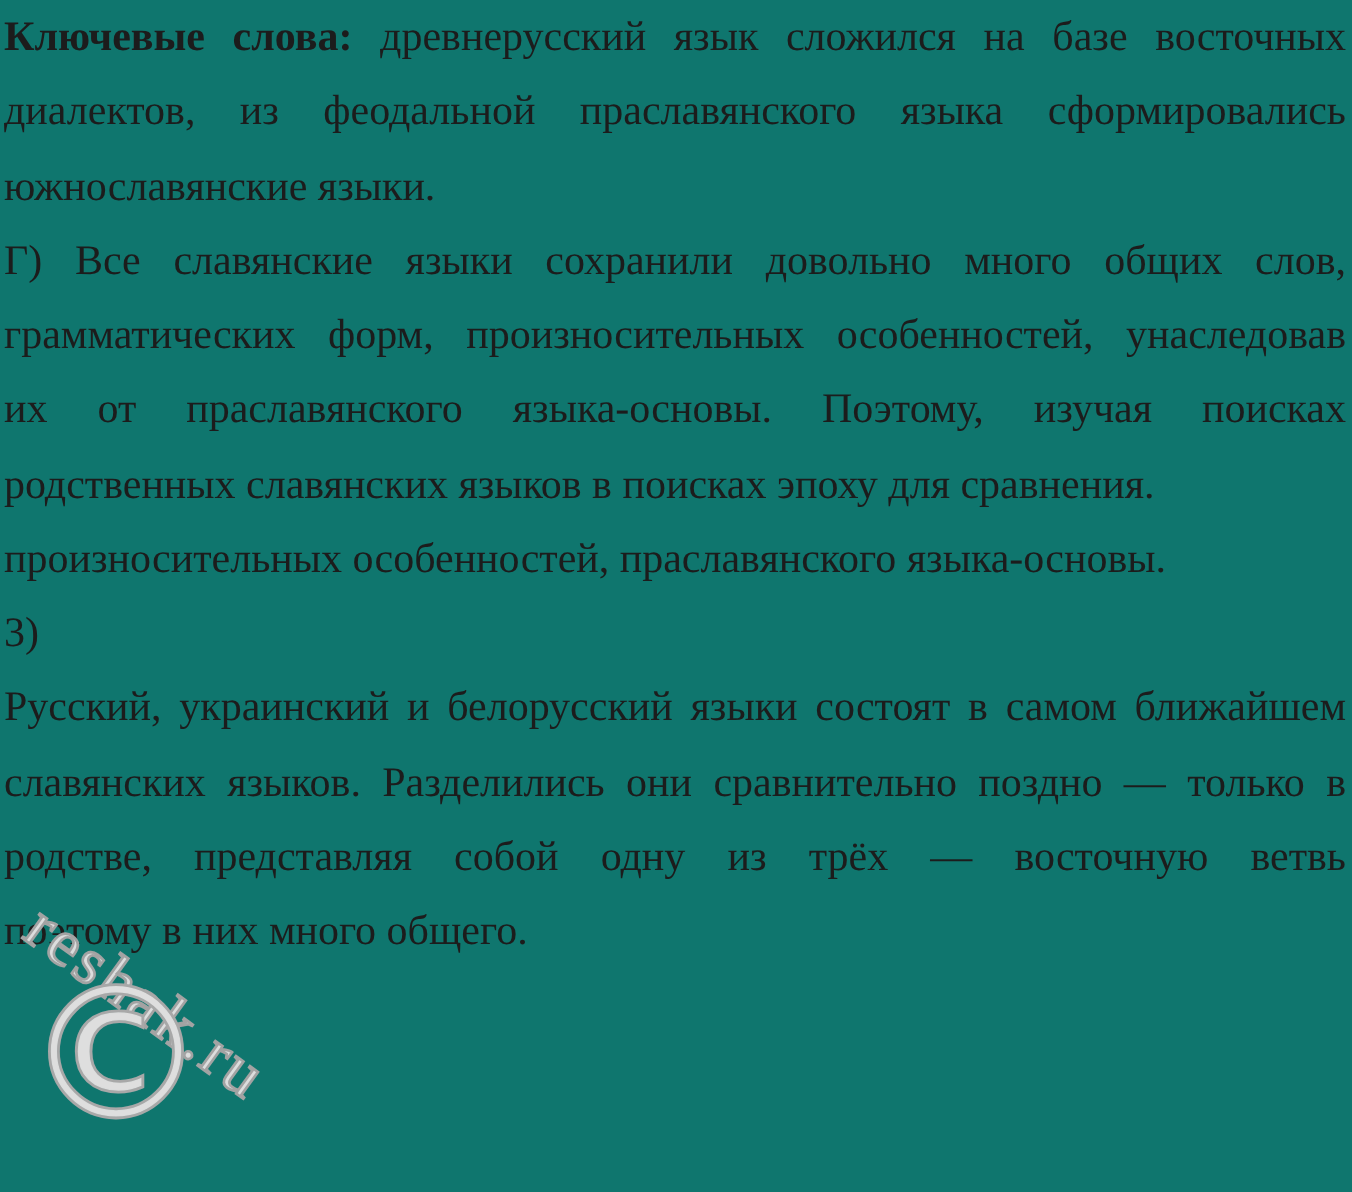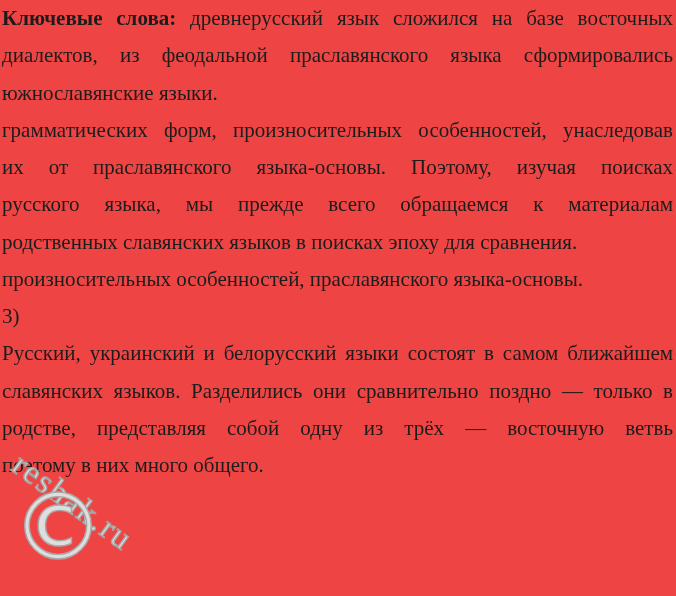--- a/index.html
+++ b/index.html
@@ -4,21 +4,21 @@
 <style>
   html, body {
     margin: 0;
     padding: 0;
     background: #ffffff;
   }
   .page {
     position: relative;
     width: 676px;
     height: 596px;
-    background: #ef4444;
+    background: #0f766e;
     overflow: hidden;
     font-family: "Liberation Serif", "DejaVu Serif", serif;
     color: #1c1c1c;
   }
   .text-block {
     position: absolute;
     left: 0;
     top: 0;
     width: 676px;
     padding: 0 3px 0 2px;
@@ -78,23 +78,23 @@
 </style>
 </head>
 <body>
 
 <div class="page">
 
   <div class="text-block">
     <div class="line justify"><b>Ключевые слова:</b> <span>древнерусский язык сложился на базе восточных</span></div>
     <div class="line justify"><span>диалектов, из феодальной праславянского языка сформировались</span></div>
     <div class="line left"><span>южнославянские языки.</span></div>
+    <div class="line justify"><span>Г) Все славянские языки сохранили довольно много общих слов,</span></div>
     <div class="line justify"><span>грамматических форм, произносительных особенностей, унаследовав</span></div>
     <div class="line justify"><span>их от праславянского языка-основы. Поэтому, изучая поисках</span></div>
-    <div class="line justify"><span>русского языка, мы прежде всего обращаемся к материалам</span></div>
     <div class="line left"><span>родственных славянских языков в поисках эпоху для сравнения.</span></div>
     <div class="line left"><span>произносительных особенностей, праславянского языка-основы.</span></div>
     <div class="line left"><span>3)</span></div>
     <div class="line justify"><span>Русский, украинский и белорусский языки состоят в самом ближайшем</span></div>
     <div class="line justify"><span>славянских языков. Разделились они сравнительно поздно — только в</span></div>
     <div class="line justify"><span>родстве, представляя собой одну из трёх — восточную ветвь</span></div>
     <div class="line left"><span>поэтому в них много общего.</span></div>
   </div>
 
   <div class="watermark">

